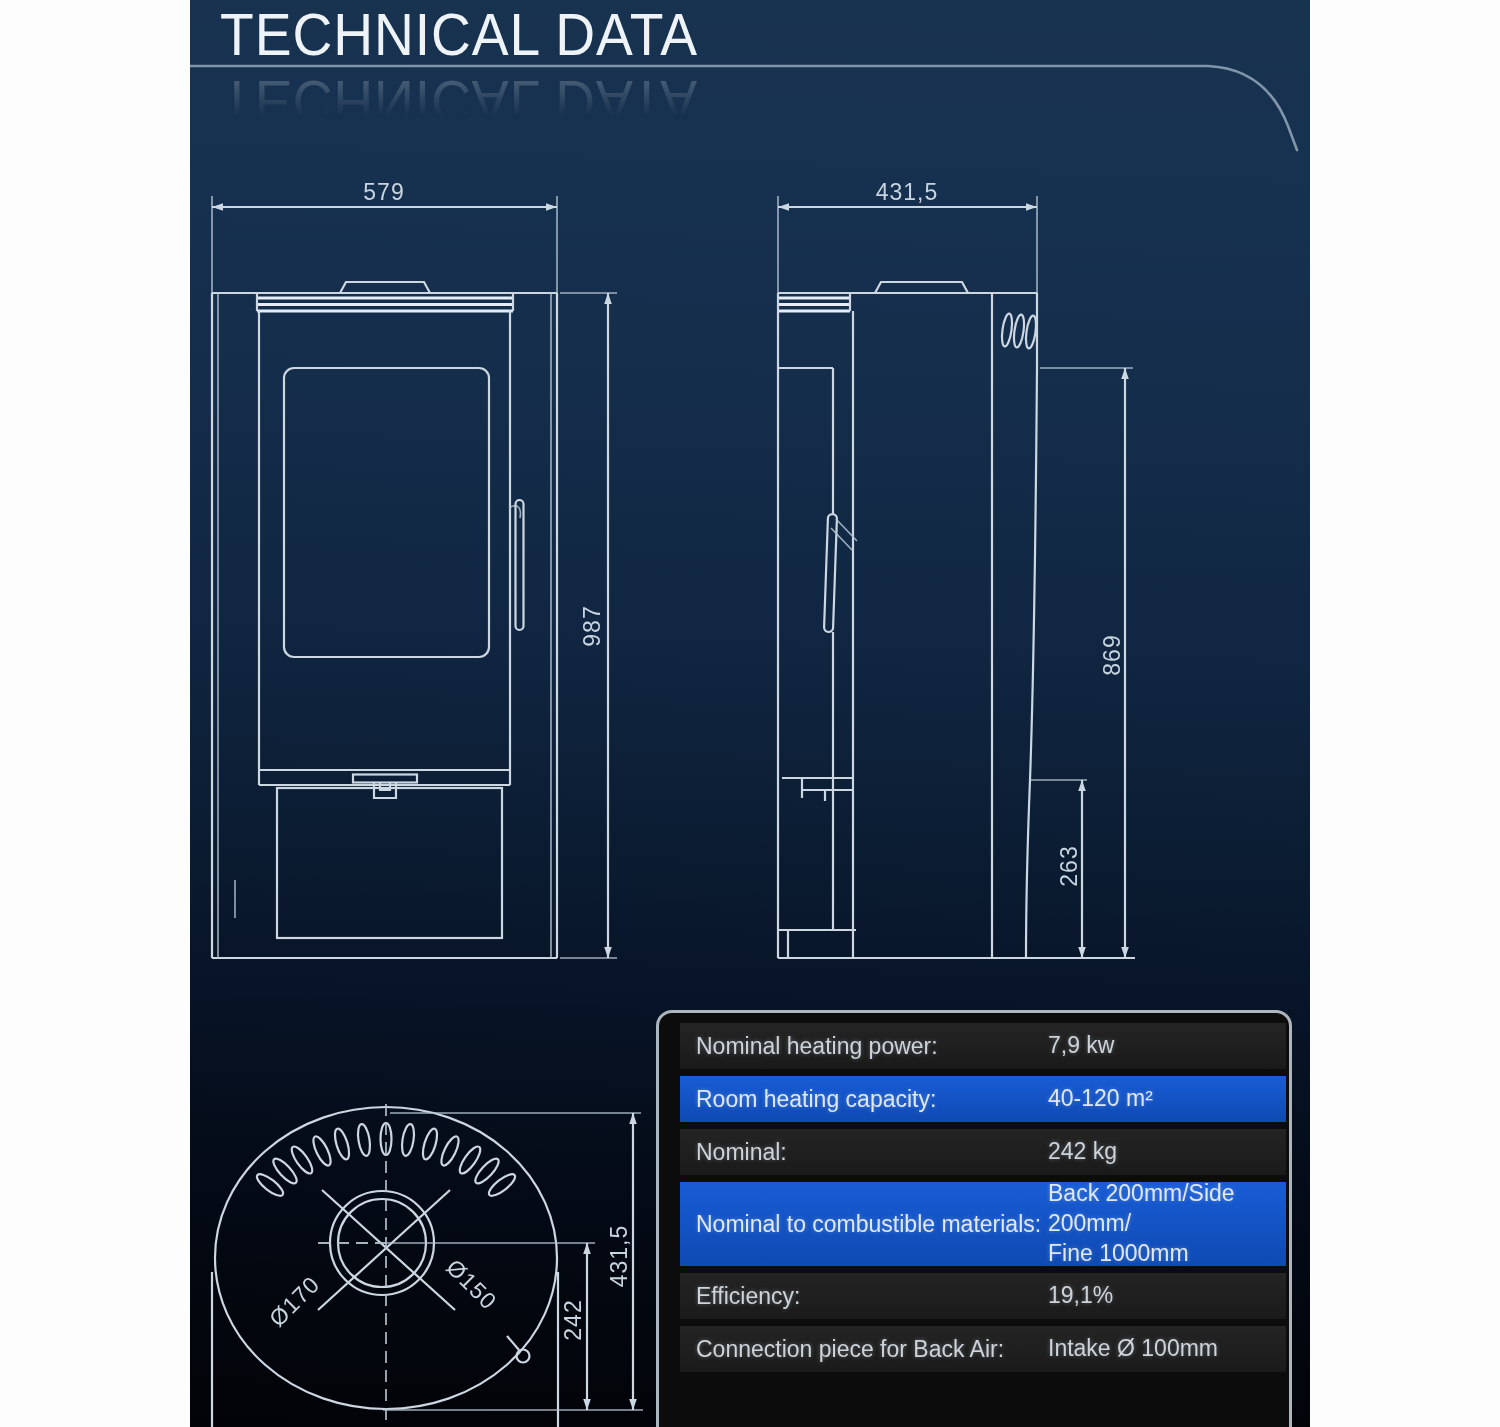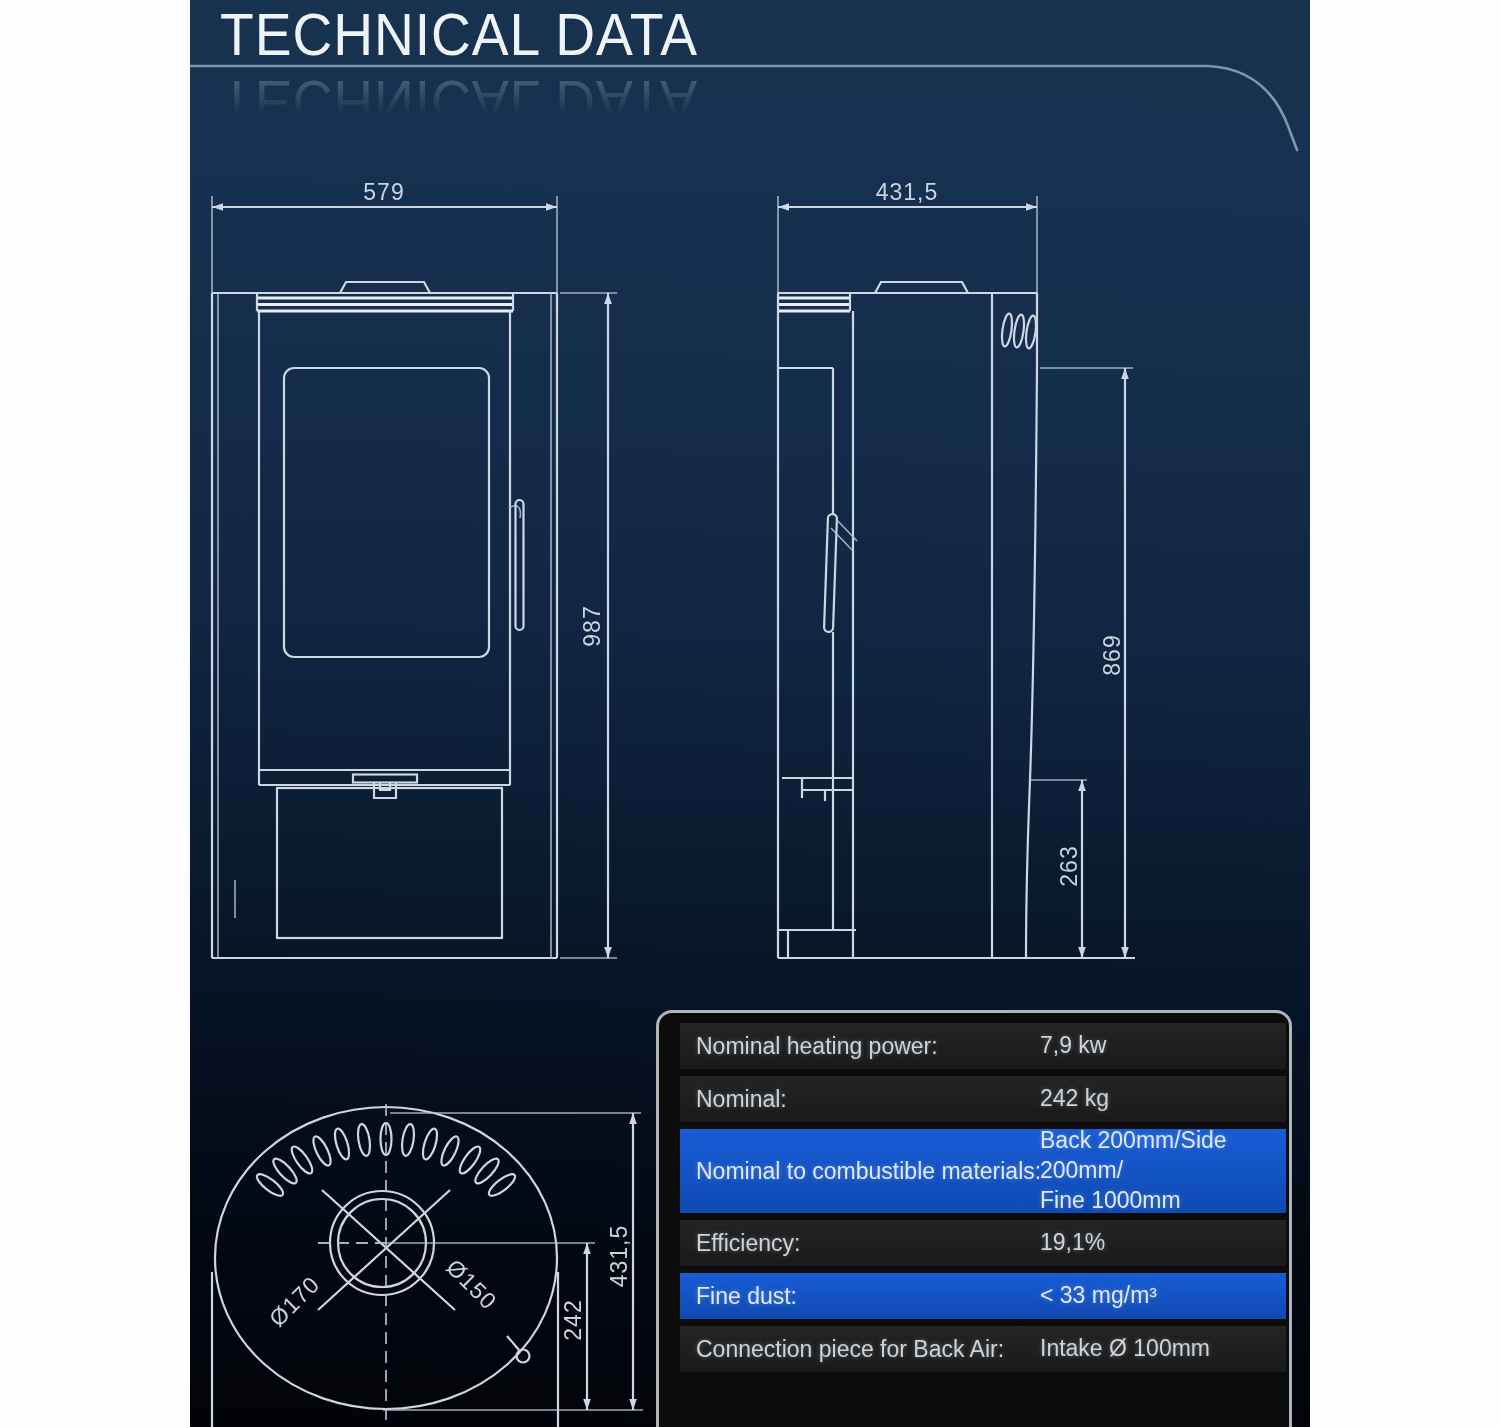--- a/index.html
+++ b/index.html
@@ -45,21 +45,21 @@
     color:#cdd3d8;
     font-size:23px;
     text-shadow:0 0 4px rgba(210,225,245,0.35);
   }
   .spec-row.tall{height:84px;}
   .spec-row.blue{
     background:linear-gradient(180deg,#185cd6 0%,#0f4ab2 100%);
     color:#dfe8f6;
   }
   .spec-label{padding-left:16px;}
-  .spec-value{position:absolute;left:360px;white-space:pre-line;line-height:1.3;}
+  .spec-value{position:absolute;left:368px;white-space:pre-line;line-height:1.3;}
 
   .dline{stroke:#ccd7e2;stroke-width:2.2;fill:none;}
   .dthin{stroke:#b9c6d2;stroke-width:1.6;fill:none;opacity:.85;}
   .dbold{stroke:#e7edf4;stroke-width:3;fill:none;}
   .darrow{fill:#ccd7e2;stroke:none;}
   .dtext{fill:#c8d4df;font-size:23px;font-family:"Liberation Sans",sans-serif;letter-spacing:1px;}
   .ddash{stroke:#b9c6d2;stroke-width:1.8;fill:none;stroke-dasharray:12 7;opacity:.9;}
 </style>
 </head>
 <body>
@@ -196,36 +196,36 @@
       <polygon class="darrow" points="397,1410 393.2,1399 400.8,1399"></polygon>
       <text class="dtext" x="391" y="1320" text-anchor="middle" transform="rotate(-90 391 1320)">242</text>
     </g>
   </svg>
 
   <div class="spec-table">
     <div class="spec-row">
       <span class="spec-label">Nominal heating power:</span>
       <span class="spec-value">7,9 kw</span>
     </div>
+    <div class="spec-row blue">
+      <span class="spec-label">Room heating capacity:</span>
+      <span class="spec-value">40-120 m²</span>
+    </div>
     <div class="spec-row">
       <span class="spec-label">Nominal:</span>
       <span class="spec-value">242 kg</span>
     </div>
     <div class="spec-row blue tall">
       <span class="spec-label">Nominal to combustible materials:</span>
       <span class="spec-value">Back 200mm/Side 200mm/
 Fine 1000mm</span>
     </div>
     <div class="spec-row">
       <span class="spec-label">Efficiency:</span>
       <span class="spec-value">19,1%</span>
     </div>
-    <div class="spec-row blue">
-      <span class="spec-label">Fine dust:</span>
-      <span class="spec-value">&lt; 33 mg/m³</span>
-    </div>
     <div class="spec-row">
       <span class="spec-label">Connection piece for Back Air:</span>
       <span class="spec-value">Intake Ø 100mm</span>
     </div>
   </div>
 
 </div>
 
 </body></html>

